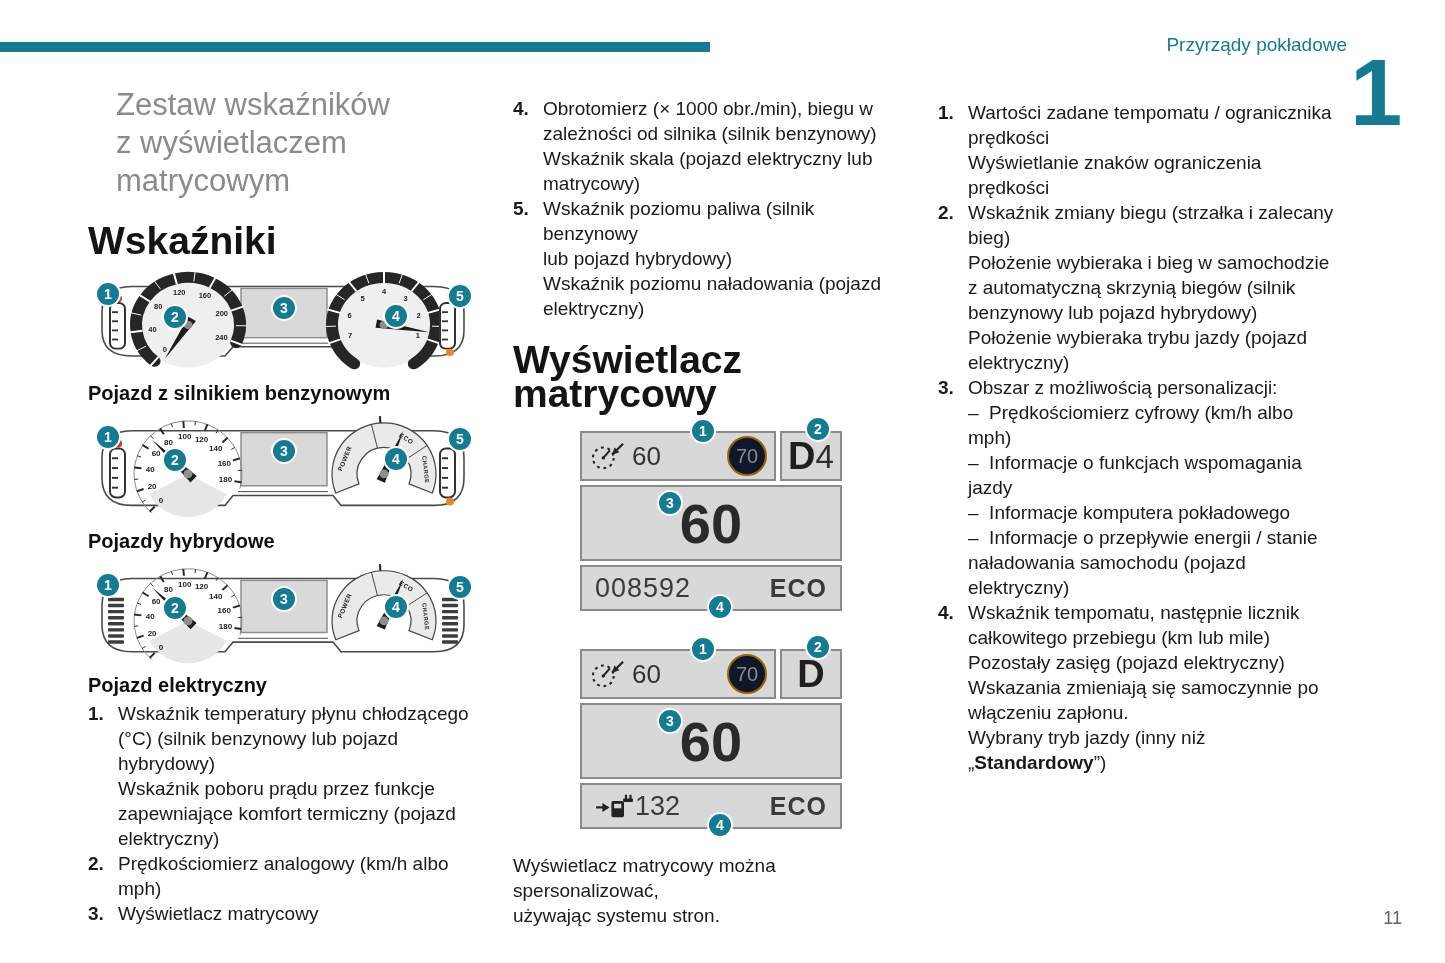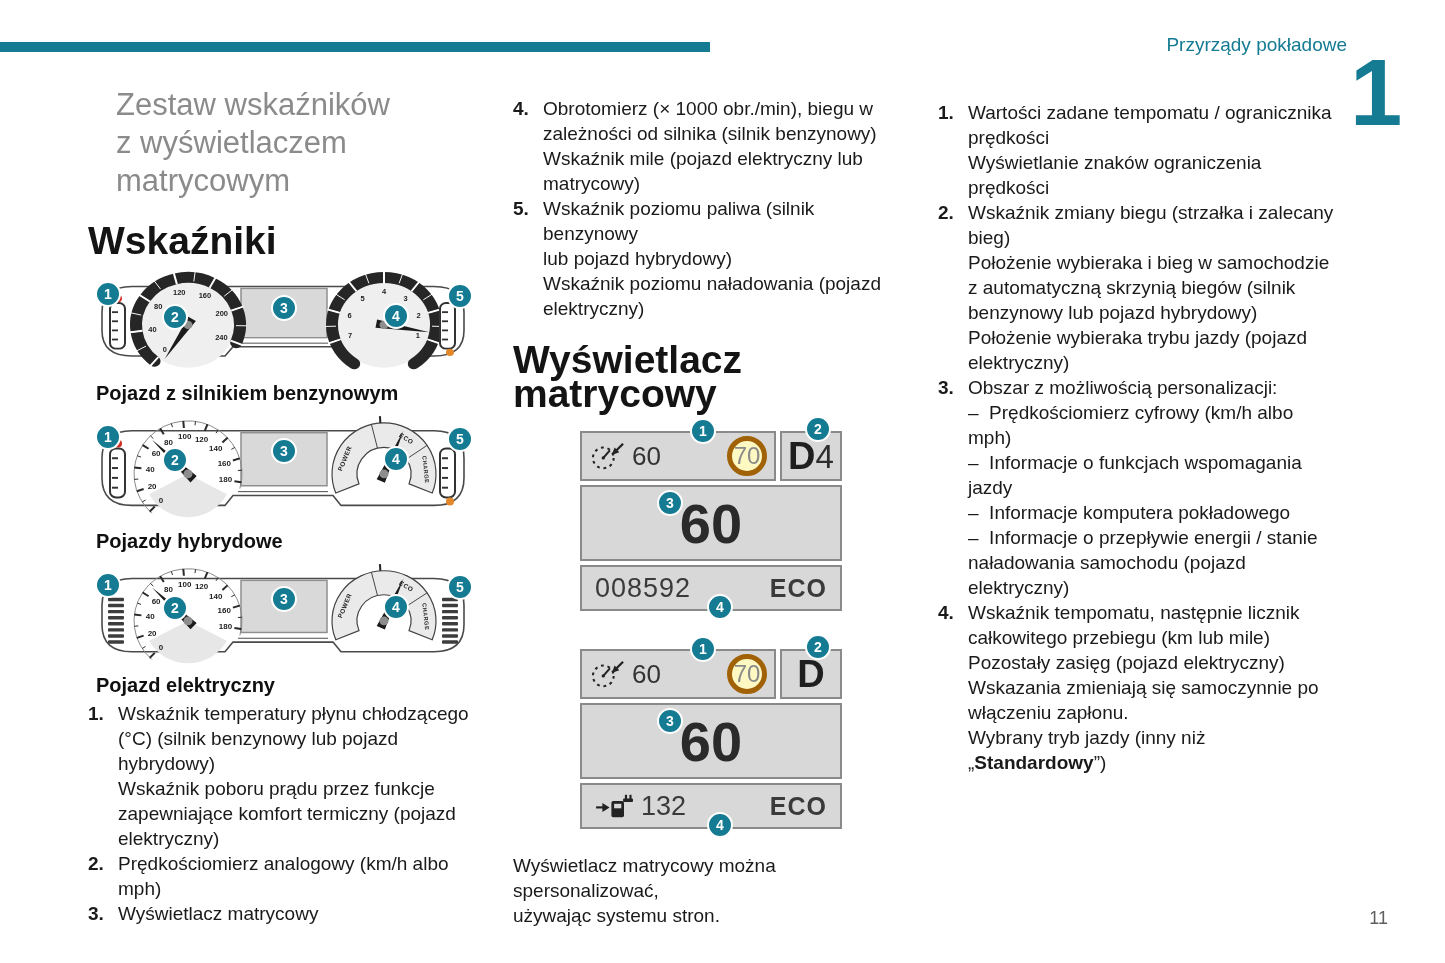--- a/index.html
+++ b/index.html
@@ -4,37 +4,37 @@
 <style>
   :root{ --teal:#147b93; }
   html,body{margin:0;padding:0;}
   body{
     width:1445px;height:963px;position:relative;background:#fff;overflow:hidden;
     font-family:"Liberation Sans",sans-serif;color:#1a1a1a;
   }
   .topbar{position:absolute;left:0;top:42px;width:710px;height:10px;background:var(--teal);}
   .section-title{position:absolute;top:34px;right:98px;font-size:19px;color:var(--teal);}
   .chapter{position:absolute;top:46px;left:1350px;font-size:94px;font-weight:bold;color:var(--teal);line-height:1;}
-  .page-num{position:absolute;top:908px;right:57px;font-size:18px;color:#5f5f5f;}
+  .page-num{position:absolute;top:908px;right:43px;font-size:18px;color:#5f5f5f;}
 
   .col{position:absolute;}
   #col1{left:88px;top:86px;width:404px;}
   #col2{left:513px;top:92px;width:400px;}
   #col3{left:938px;top:96px;width:400px;}
 
   .h1-line{font-size:31px;line-height:38px;color:#8b8b8b;margin-left:28px;}
   .h2{font-size:39px;font-weight:bold;color:#141414;line-height:34px;}
   #col1 .h2{margin-top:24px;}
   #col2 .h2{margin-top:22px;}
 
   .cluster{position:relative;width:390px;}
   .cluster.f1{margin-top:14px;}
   .cluster.f2{margin-top:10px;}
   .cluster.f3{margin-top:10px;}
-  .caption{font-size:20px;font-weight:bold;line-height:24px;color:#101010;margin-left:8px;}
+  .caption{font-size:20px;font-weight:bold;line-height:24px;color:#101010;}
   .caption.c1{margin-top:5px;}
   .caption.c2{margin-top:2px;}
   .caption.c3{margin-top:0;}
 
   .list{margin-top:4px;}
   .li{display:flex;font-size:19px;line-height:25px;}
   .num{width:30px;flex:none;font-weight:bold;}
   .itext{flex:1;}
 
   .badge{
@@ -50,28 +50,28 @@
   .display.d2{margin-top:38px;}
   .drow{display:flex;}
   .dcell{background:#d8d8d8;border:2px solid #8a8a8a;box-sizing:border-box;}
   .dtop-left{width:196px;height:50px;display:flex;align-items:center;padding:0 7px;}
   .dtop-right{width:62px;height:50px;margin-left:4px;display:flex;align-items:center;justify-content:center;}
   .dmain{height:76px;margin-top:4px;display:flex;align-items:center;justify-content:center;
          font-size:56px;font-weight:bold;color:#2a2a2a;}
   .dbottom{height:46px;margin-top:4px;display:flex;align-items:center;justify-content:space-between;
            padding:12px 13px;font-size:27px;color:#3a3a3a;}
   .dspeed{font-size:26px;color:#333;margin-left:5px;}
-  .limit-circle{width:40px;height:40px;border:5px solid #a16207;border-radius:50%;color:#8a8a8a;
-    font-size:24px;display:flex;align-items:center;justify-content:center;margin-left:auto;
-    box-sizing:border-box;background:#fef9c3;}
+  .limit-circle{width:40px;height:40px;border:2px solid #a16207;border-radius:50%;color:#8a8a8a;
+    font-size:20px;display:flex;align-items:center;justify-content:center;margin-left:auto;
+    box-sizing:border-box;background:#0f172a;}
   .gear-main{font-size:38px;font-weight:bold;color:#1f1f1f;line-height:1;}
   .gear-sub{font-size:33px;font-weight:400;color:#2e2e2e;line-height:1;}
   .odo{letter-spacing:1px;}
   .eco{font-size:25px;letter-spacing:1px;font-weight:600;color:#3a3a3a;}
-  .bval{display:flex;align-items:center;gap:6px;}
+  .bval{display:flex;align-items:center;}
   .db1{left:110px;top:-13px;} .db2{left:225px;top:-15px;}
   .db3{left:77px;top:59px;}   .db4{left:127px;top:163px;}
 
   .note{margin-top:24px;font-size:19px;line-height:25px;}
 </style>
 </head>
 <body>
 
 <div class="topbar"></div>
 <div class="section-title">Przyrządy pokładowe</div>
@@ -360,21 +360,21 @@
     </div>
 </div>
 
 <div class="col" id="col2">
   <div class="list">
       <div class="li">
        <div class="num">4.</div>
        <div class="itext">
          <div class="line">Obrotomierz (× 1000 obr./min), biegu w</div>
           <div class="line">zależności od silnika (silnik benzynowy)</div>
-          <div class="line">Wskaźnik mile (pojazd elektryczny lub</div>
+          <div class="line">Wskaźnik skala (pojazd elektryczny lub</div>
           <div class="line">matrycowy)</div>
        </div>
      </div>
       <div class="li">
        <div class="num">5.</div>
        <div class="itext">
          <div class="line">Wskaźnik poziomu paliwa (silnik benzynowy</div>
           <div class="line">lub pojazd hybrydowy)</div>
           <div class="line">Wskaźnik poziomu naładowania (pojazd</div>
           <div class="line">elektryczny)</div>

